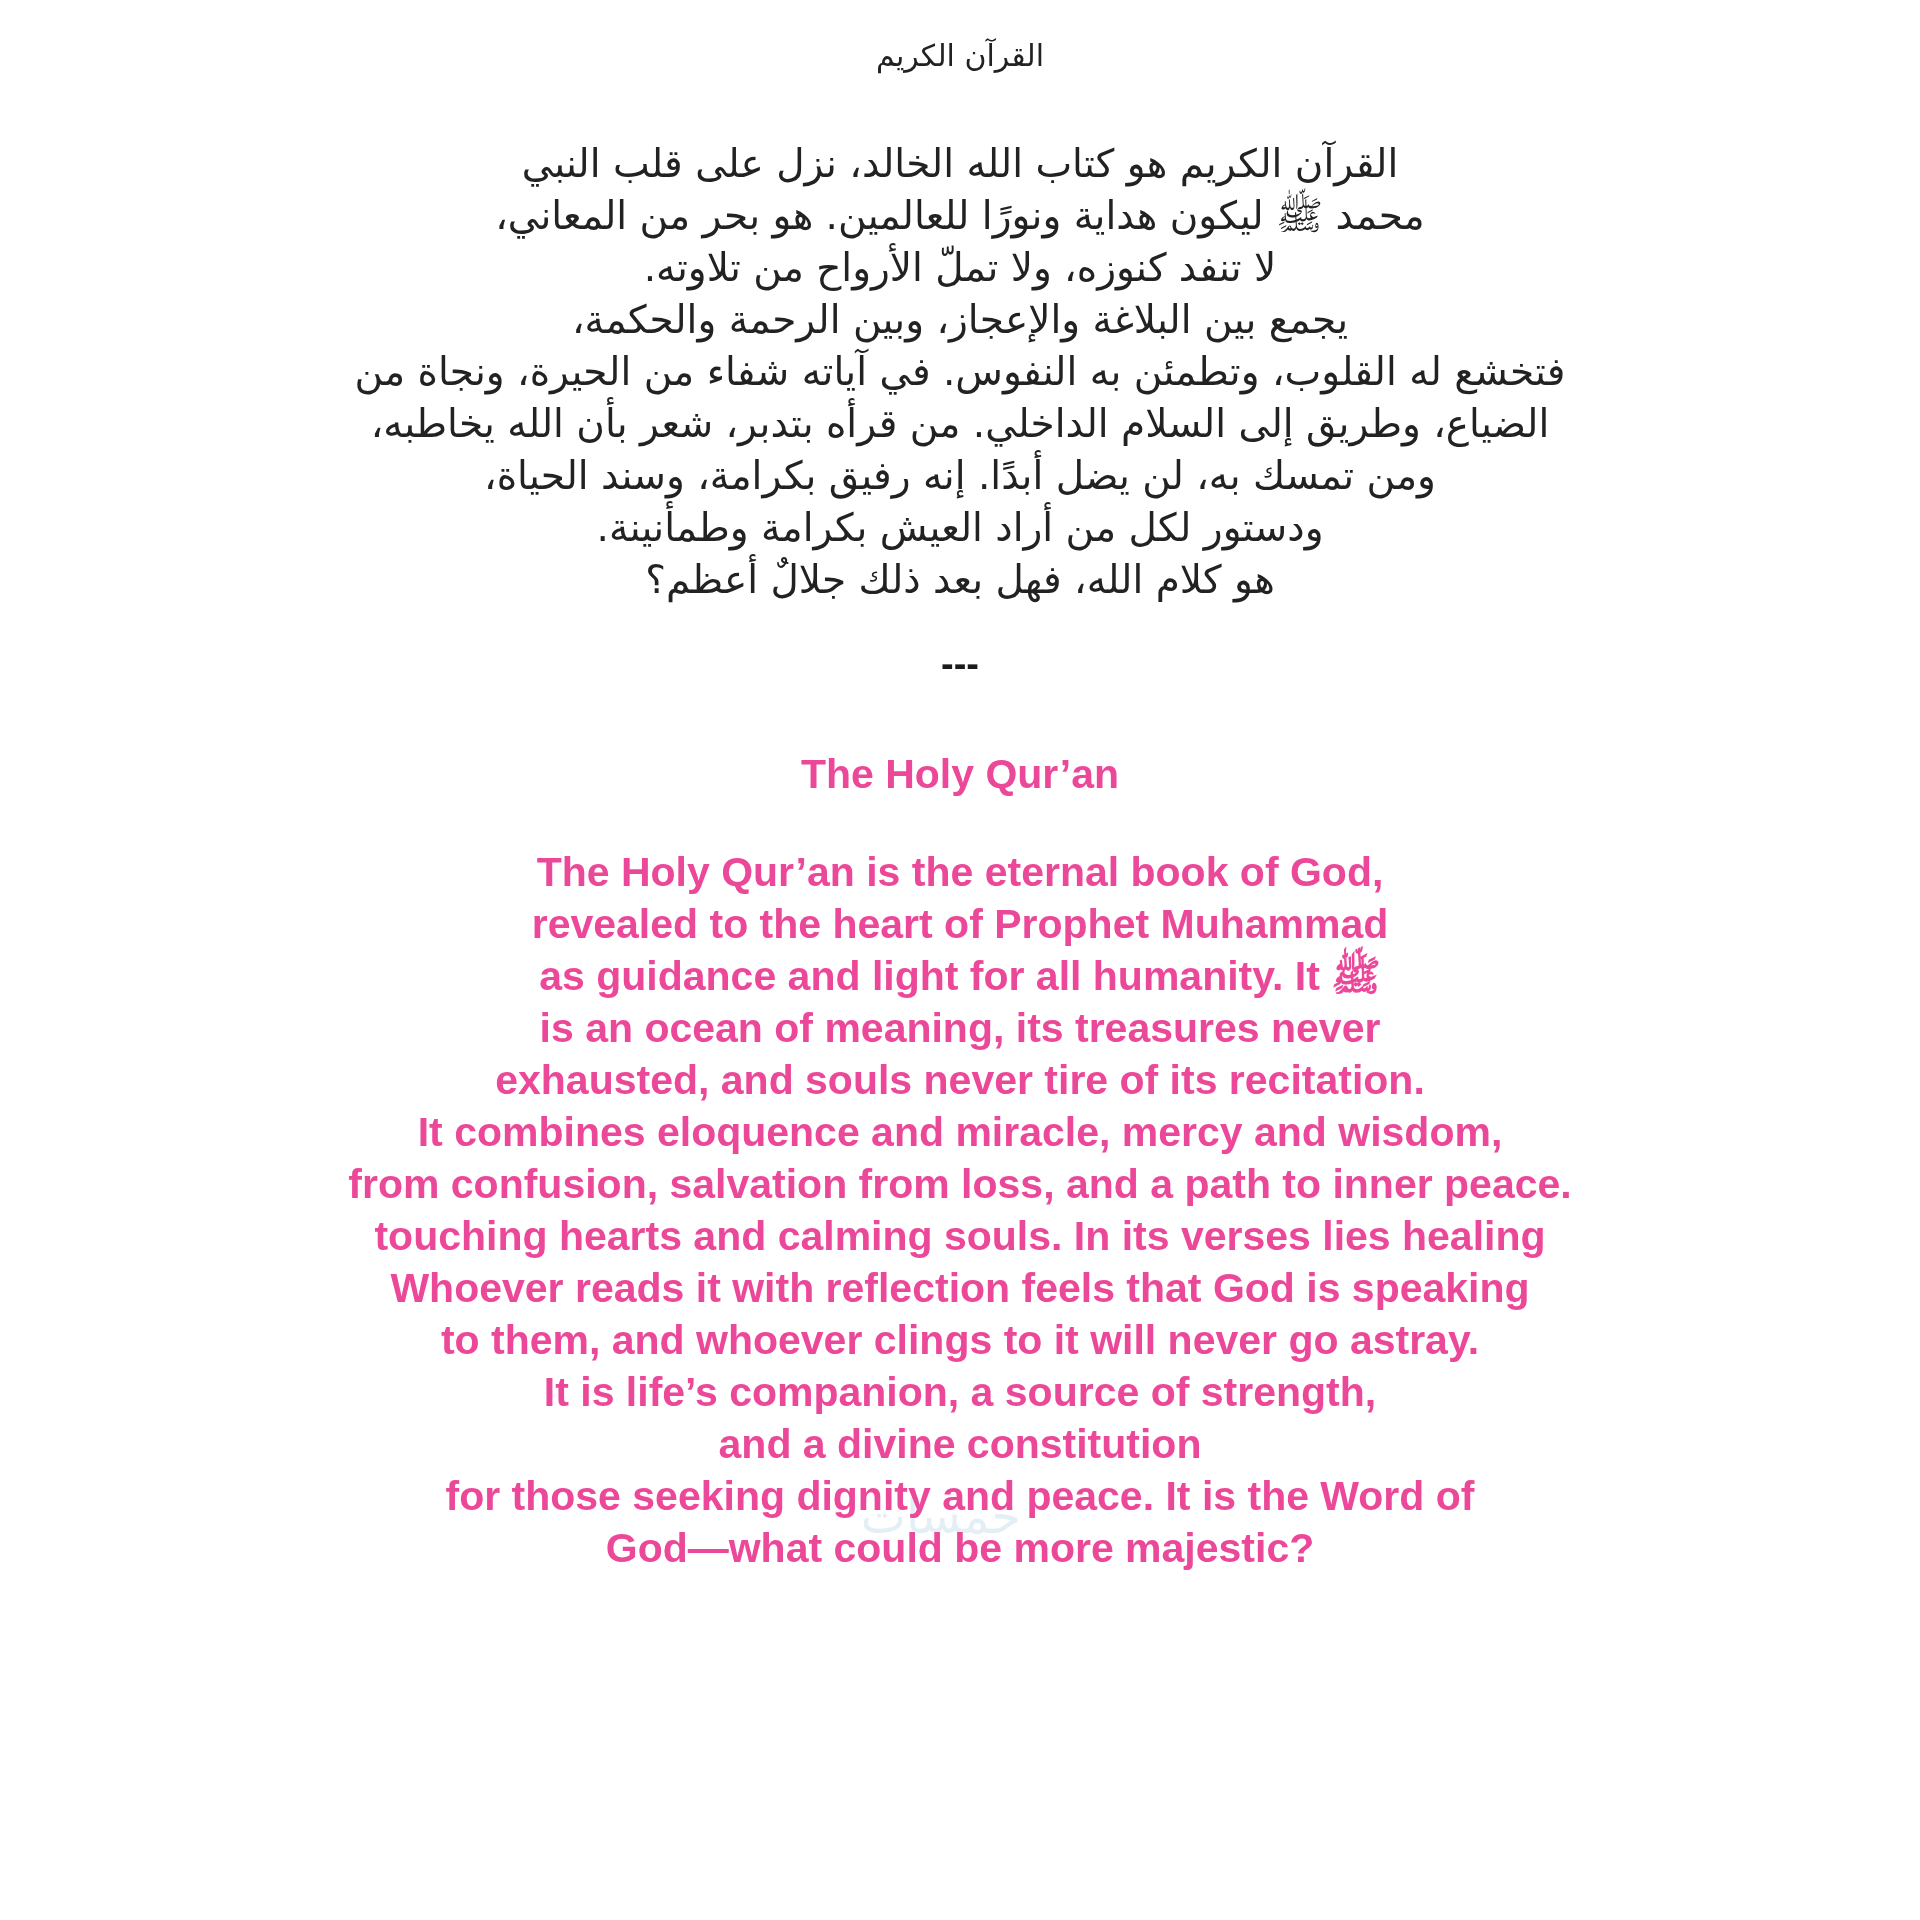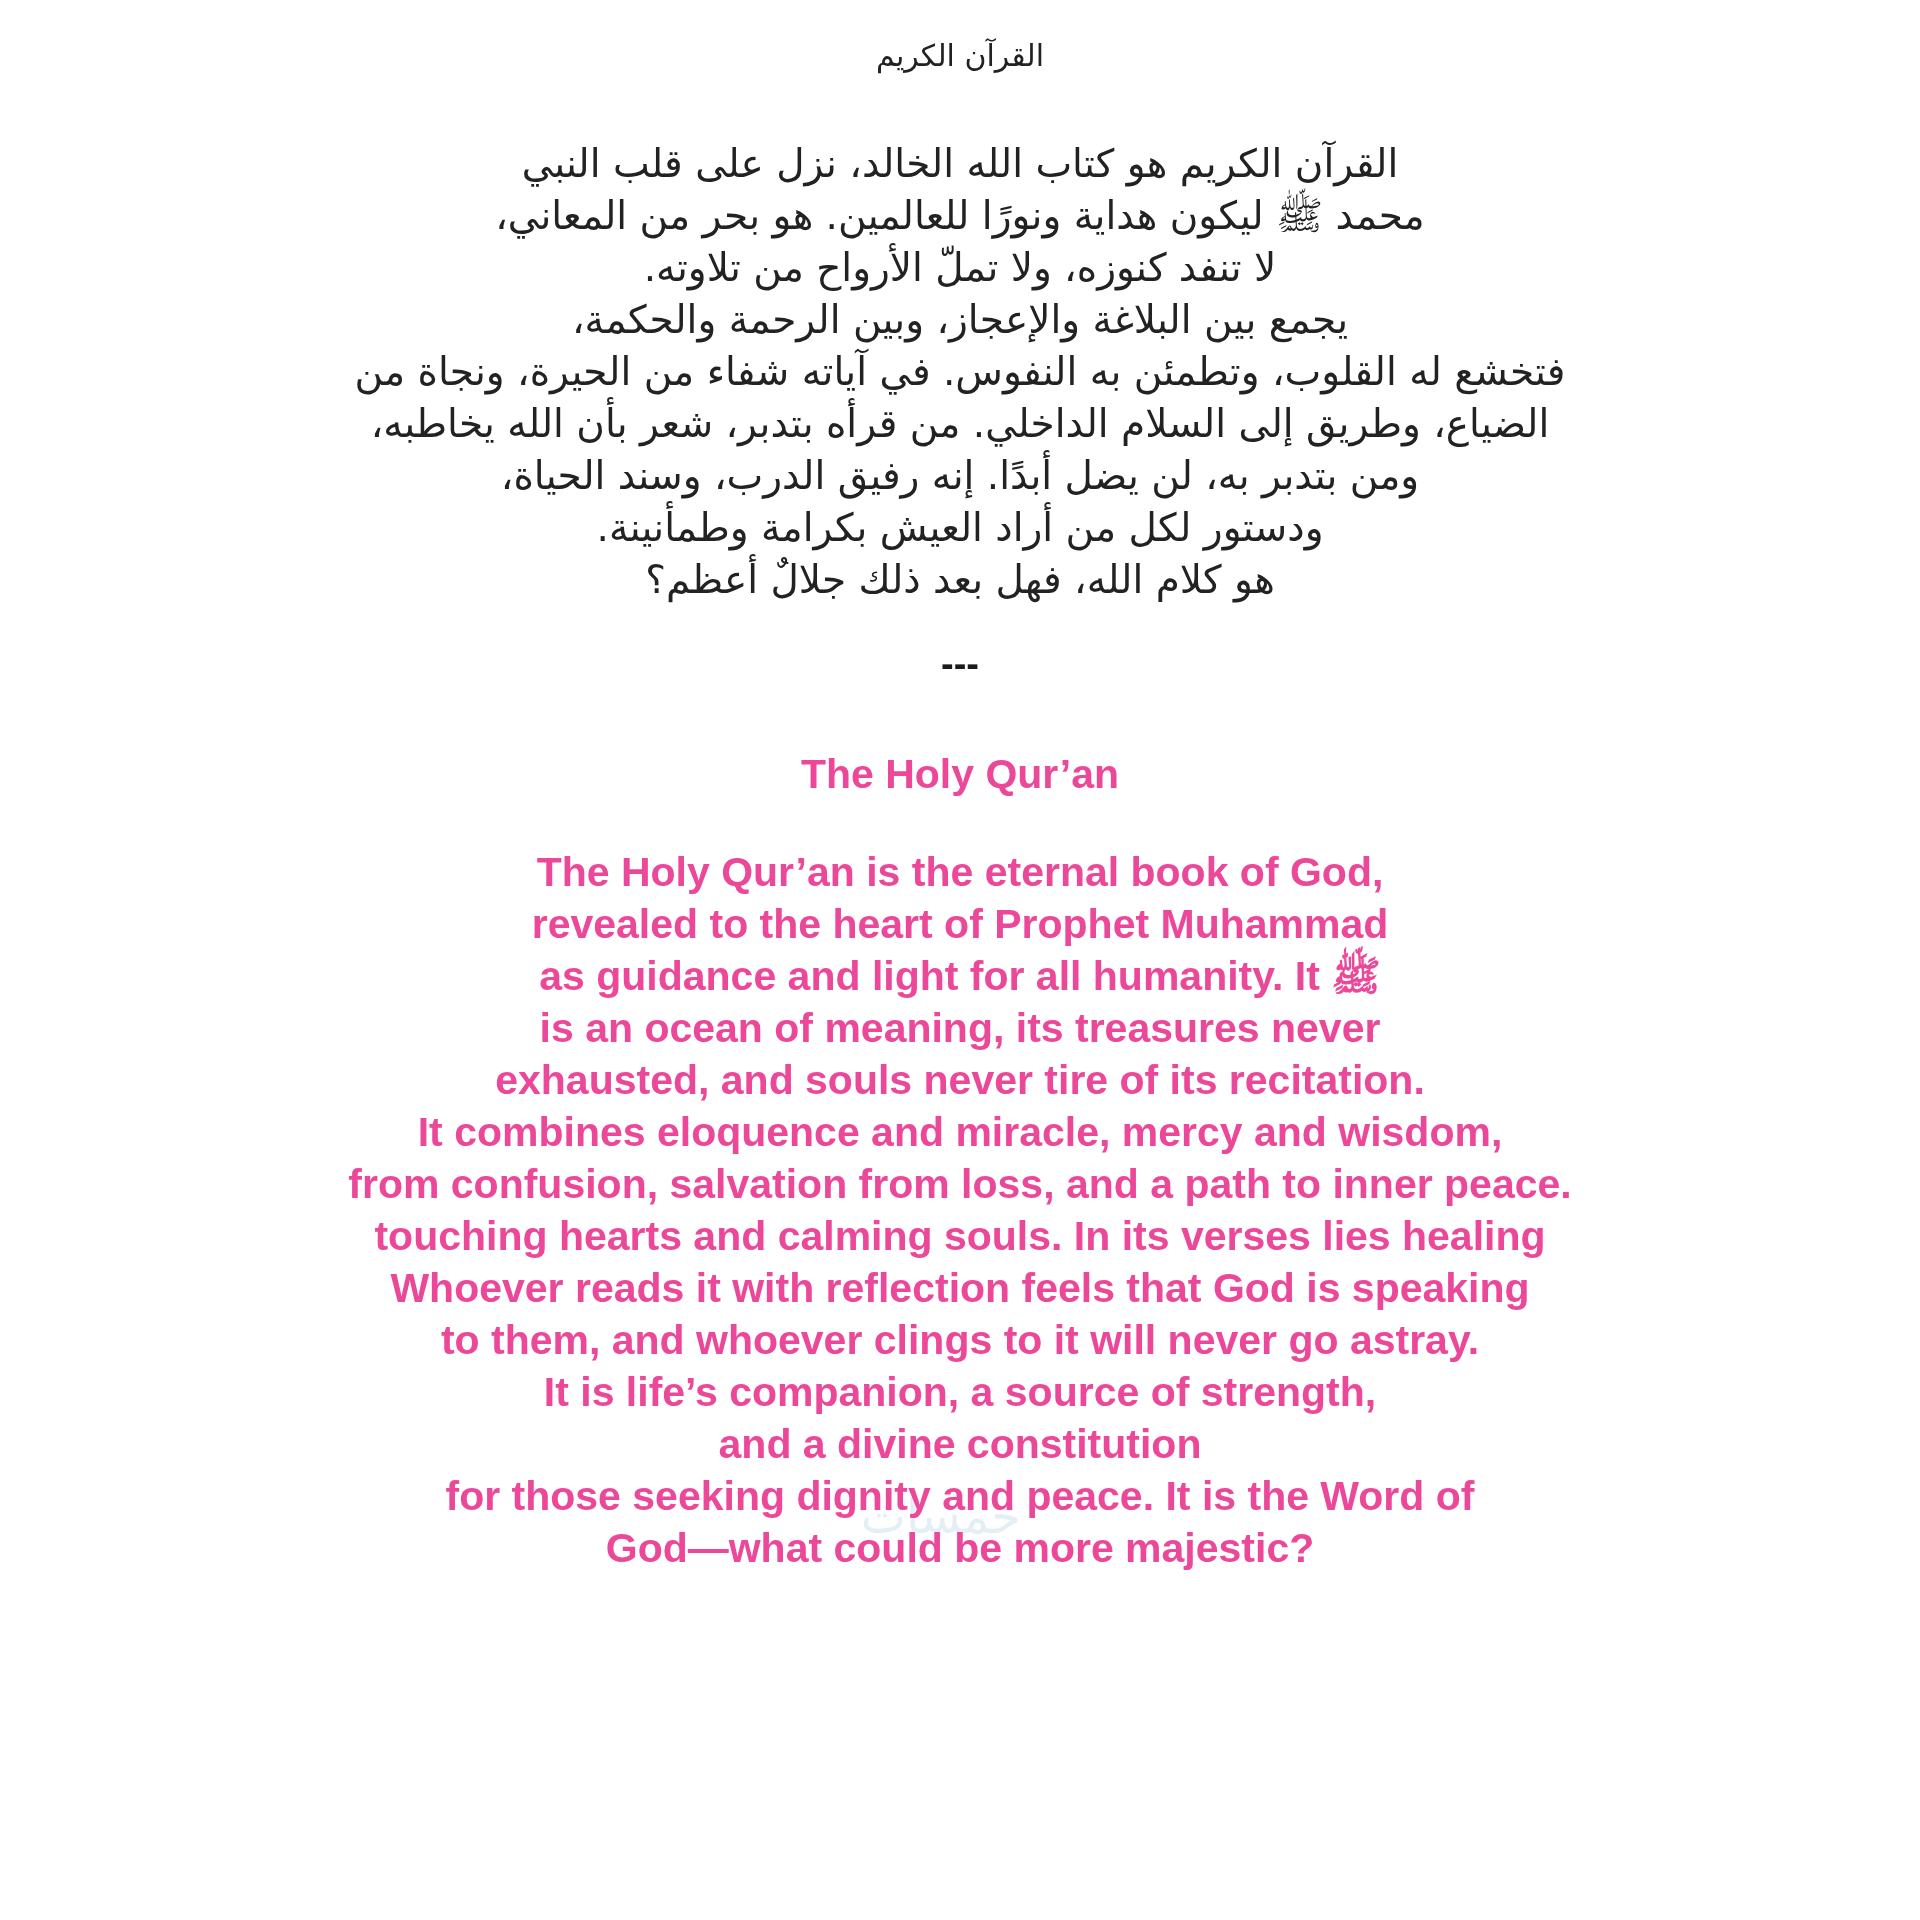--- a/index.html
+++ b/index.html
@@ -87,21 +87,21 @@
 
     <div class="ar ar-title" dir="rtl">القرآن الكريم</div>
 
     <div class="ar ar-block" dir="rtl">
       <div class="line">القرآن الكريم هو كتاب الله الخالد، نزل على قلب النبي</div>
       <div class="line">محمد ﷺ ليكون هداية ونورًا للعالمين. هو بحر من المعاني،</div>
       <div class="line">لا تنفد كنوزه، ولا تملّ الأرواح من تلاوته.</div>
       <div class="line">يجمع بين البلاغة والإعجاز، وبين الرحمة والحكمة،</div>
       <div class="line">فتخشع له القلوب، وتطمئن به النفوس. في آياته شفاء من الحيرة، ونجاة من</div>
       <div class="line">الضياع، وطريق إلى السلام الداخلي. من قرأه بتدبر، شعر بأن الله يخاطبه،</div>
-      <div class="line">ومن بتدبر به، لن يضل أبدًا. إنه رفيق الدرب، وسند الحياة،</div>
+      <div class="line">ومن تمسك به، لن يضل أبدًا. إنه رفيق بكرامة، وسند الحياة،</div>
       <div class="line">ودستور لكل من أراد العيش بكرامة وطمأنينة.</div>
       <div class="line">هو كلام الله، فهل بعد ذلك جلالٌ أعظم؟</div>
     </div>
 
     <div class="sep">---</div>
 
     <div class="en en-title">The Holy Qur’an</div>
 
     <div class="en en-block">
       <div class="line">The Holy Qur’an is the eternal book of God,</div>

